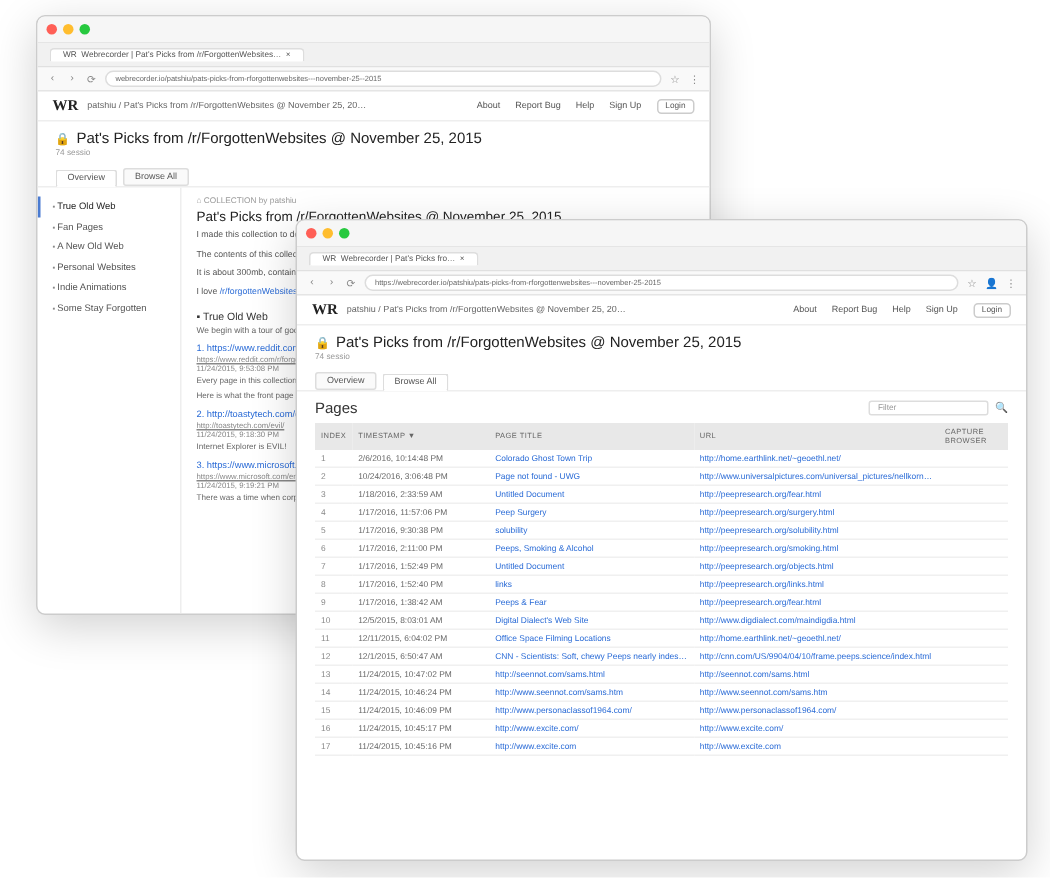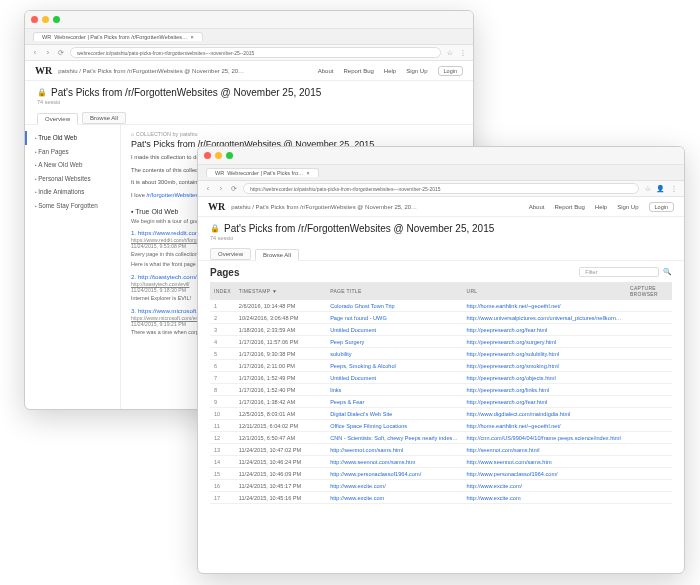--- a/index.html
+++ b/index.html
@@ -40,21 +40,21 @@
 .colltitle { font-size: 9px; color: #222; margin-bottom: 4px; }
 .desc { font-size: 5.8px; color: #555; line-height: 1.5; margin-bottom: 4px; }
 .desc a { color: #2a6bd6; }
 .section { margin-top: 8px; }
 .sectitle { font-size: 7px; color: #333; margin-bottom: 3px; }
 .secdesc { font-size: 5.6px; color: #666; margin-bottom: 5px; }
 .link { font-size: 6.2px; color: #2a6bd6; margin-bottom: 1px; }
 .sublink { font-size: 5.2px; color: #888; text-decoration: underline; }
 .linknote { font-size: 5.4px; color: #666; margin: 2px 0 4px; }
 .pagesbody { padding: 4px 12px; flex: 1; overflow: auto; }
-.pagestitle { font-size: 10px; color: #333; margin: 2px 0 4px; font-weight: bold; }
+.pagestitle { font-size: 10px; color: #333; margin: 2px 0 4px; }
 .filterrow { display: flex; justify-content: flex-end; margin-bottom: 3px; gap: 4px; align-items: center;}
 .filter { border: 1px solid #ddd; border-radius: 2px; font-size: 5.5px; padding: 1px 5px; color: #999; width: 80px; }
 .searchicon { color: #aaa; font-size: 7px; }
 table { width: 100%; border-collapse: collapse; font-size: 5.6px; }
 thead th { background: #e8e8e8; color: #666; text-align: left; padding: 3px 4px; font-weight: normal; text-transform: uppercase; font-size: 5px; letter-spacing: 0.3px; }
 tbody td { padding: 2.5px 4px; border-bottom: 1px solid #f0f0f0; white-space: nowrap; overflow: hidden; text-overflow: ellipsis; max-width: 0; }
 tbody td:nth-child(1) { width: 4%; color: #888; }
 tbody td:nth-child(2) { width: 20%; color: #666; }
 tbody td:nth-child(3) { width: 30%; color: #2a6bd6; }
 tbody td:nth-child(4) { width: 36%; color: #2a6bd6; }

